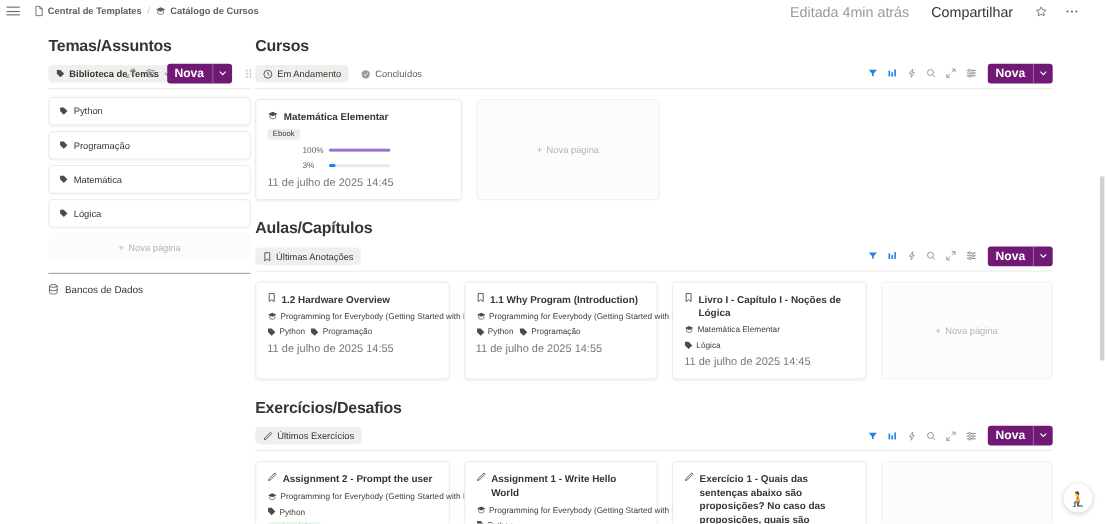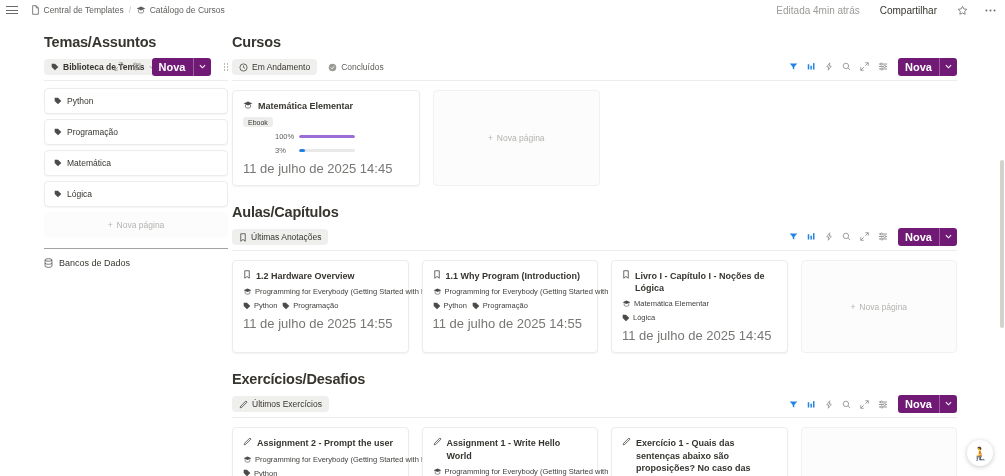--- a/index.html
+++ b/index.html
@@ -20,26 +20,26 @@
     font-size: 8.5px;
     color: #5f5e5b;
     position: relative;
   }
   .hamburger {
     width: 14px; height: 12px;
     display: flex; flex-direction: column; justify-content: center; gap: 2.5px;
     margin-right: 8px; cursor: pointer;
   }
   .hamburger i { display:block; height: 1px; background:#6b6a67; width: 12px; }
-  .crumb { display: flex; align-items: center; gap: 3.5px; padding: 1px 3px; border-radius: 3px; cursor: pointer; white-space: nowrap; }
+  .crumb { display: flex; align-items: center; gap: 3.5px; padding: 1px 3px; border-radius: 3px; cursor: pointer; white-space: nowrap; font-weight: bold; }
   .crumb-sep { color: #c7c6c4; margin: 0 2px; font-size: 9px; }
   .topbar-right {
-    position: absolute; right: 8px; top: 0; height: 20px;
+    position: absolute; right: 24px; top: 0; height: 20px;
     display: flex; align-items: center; gap: 16px;
-    font-size: 10px;
+    font-size: 13px;
   }
   .edited { color: #9b9a97; white-space: nowrap; }
   .share { color: #37352f; cursor: pointer; padding: 1px 4px; border-radius: 3px; }
   .ticon { color: #6b6a67; cursor: pointer; line-height: 1; display:inline-flex; align-items:center; }
 
   
   .page { display: flex; padding: 0 0 0 0; }
   .left-col { width: 228px; padding: 14px 0 0 44px; }
   .right-col { flex: 1; padding: 14px 48px 0 4px; }
 
@@ -136,21 +136,21 @@
   }
   .chip.green { background: #dbeddb; color: #1c3829; gap: 3.5px; }
   .chip.green::before {
     content:""; width: 3.5px; height: 3.5px; border-radius: 50%;
     background: #448361; display:block;
   }
   .pct-row { display: flex; align-items: center; gap: 7px; font-size: 7.5px; color: #5f5e5b; }
   .pct-lbl { width: 17px; margin-left: 32px; }
   .bar { width: 56px; height: 3px; border-radius: 2px; background: #e9e9e7; position: relative; overflow: hidden; }
   .bar > span { position:absolute; left:0; top:0; bottom:0; border-radius:2px; display:block; }
-  .date { font-size: 13px; color: #787774; margin-top: 1px; }
+  .date { font-size: 10px; color: #787774; margin-top: 1px; }
   .gnew {
     flex: 1 1 0; min-width: 0;
     border: 1px solid #f1f1f0; border-radius: 4px;
     background: #fcfcfc;
     display: flex; align-items: center; justify-content: center; gap: 4px;
     font-size: 8.5px; color: #b4b3b0; cursor: pointer;
   }
 
   .sect { margin-bottom: 18px; }
 

